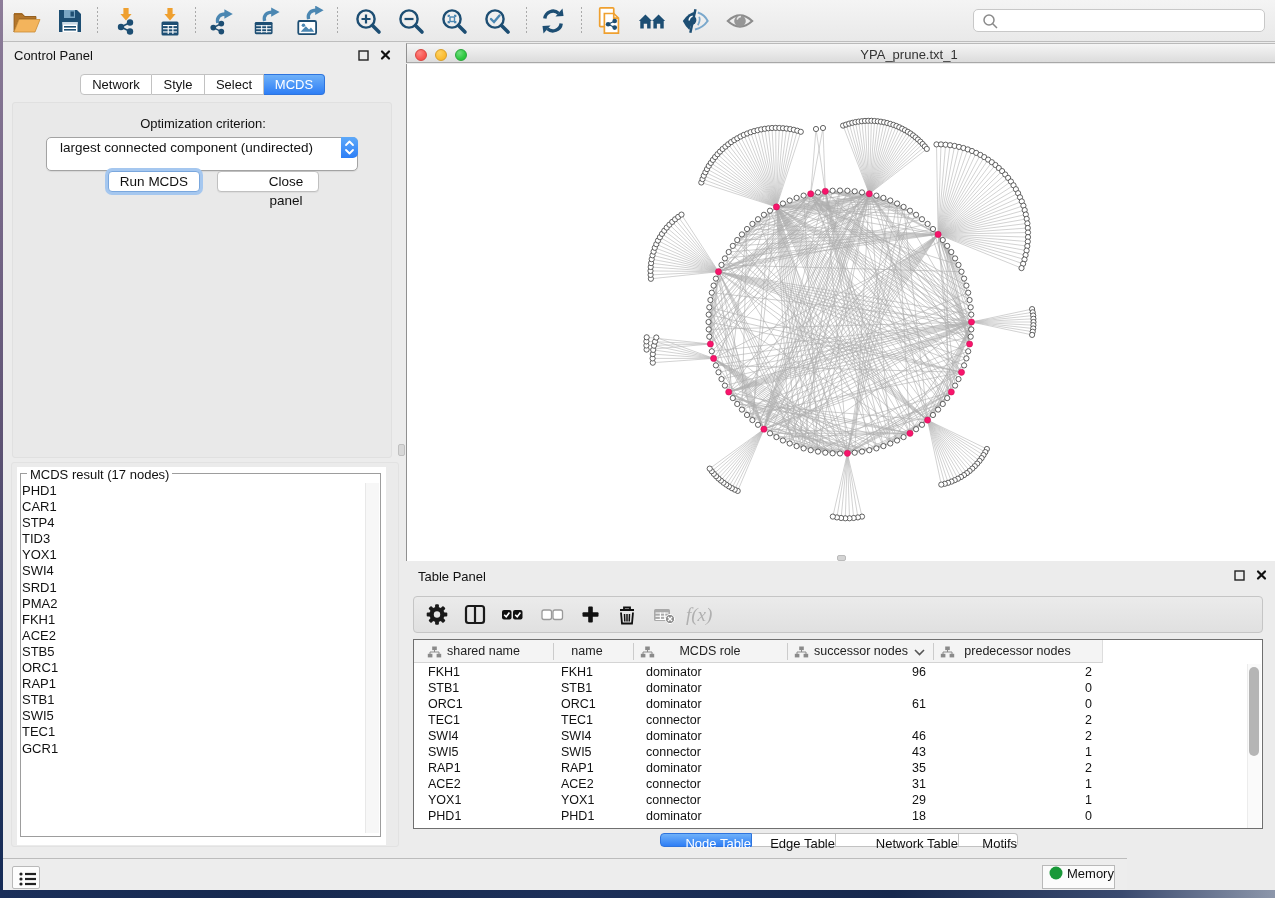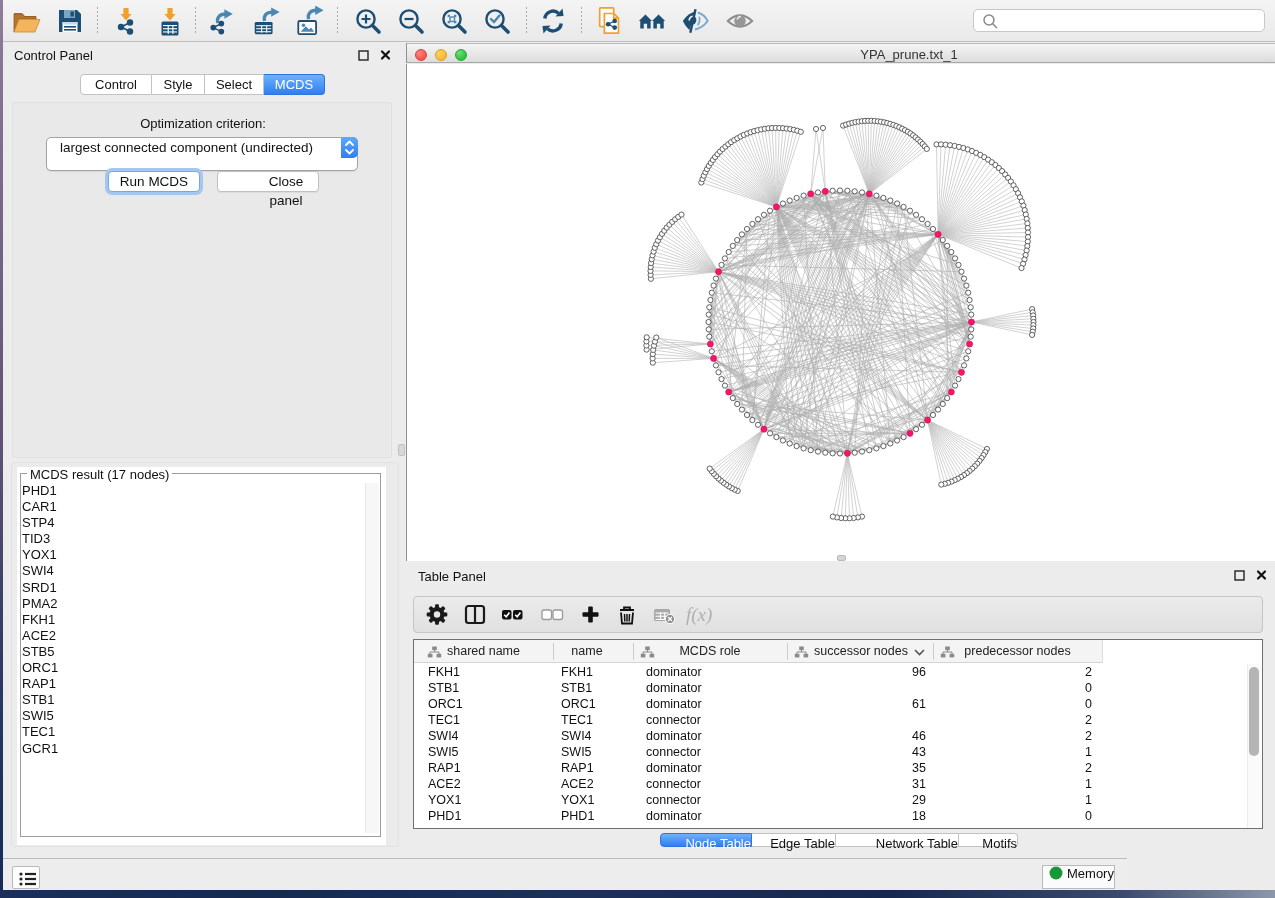--- a/index.html
+++ b/index.html
@@ -202,21 +202,21 @@
         <line x1="10.5" y1="10.5" x2="15" y2="15" stroke="#8a8a8a" stroke-width="1.5"></line>
       </svg></div>
   </div>
 
 <div class="abs" id="cp-title">Control Panel</div>
 <div class="abs" id="cp-btns"><svg width="36" height="14">
 <rect x="1" y="2" width="9" height="9" fill="none" stroke="#222" stroke-width="1.4"></rect>
 <path d="M24 2.5 L31 9.5 M31 2.5 L24 9.5" stroke="#111" stroke-width="2.2" stroke-linecap="round"></path>
 </svg></div>
 <div class="abs" id="cp-tabs">
-  <div class="tab first" style="left:0;width:72px;">Control</div>
+  <div class="tab first" style="left:0;width:72px;">Network</div>
   <div class="tab" style="left:72px;width:53px;">Style</div>
   <div class="tab" style="left:125px;width:59px;">Select</div>
   <div class="tab sel last" style="left:184px;width:61px;">MCDS</div>
 </div>
 <div class="abs" id="cp-inner">
   <div class="abs" id="opt-label">Optimization criterion:</div>
   <div class="abs" id="combo">
     <div id="combo-text">largest connected component (undirected)</div>
     <div id="combo-step"><svg width="17" height="21">
       <path d="M5 8 L8.5 4.5 L12 8" fill="none" stroke="#fff" stroke-width="1.8" stroke-linecap="round" stroke-linejoin="round"></path>

